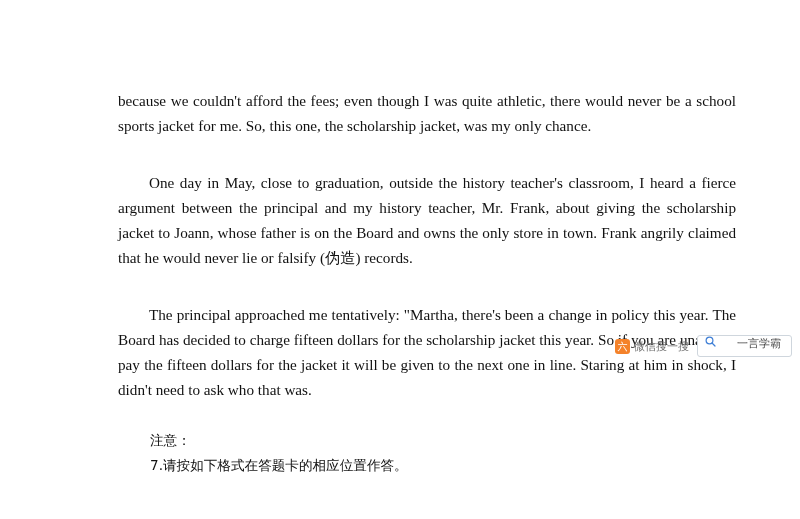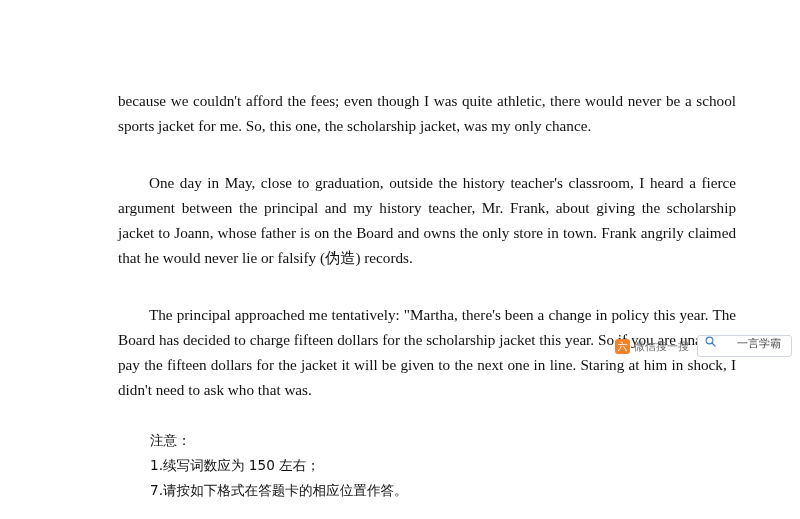--- a/index.html
+++ b/index.html
@@ -122,21 +122,20 @@
   <div class="faint-top-line"></div>
 
   <div class="doc-body">
 
     <p class="para">because we couldn't afford the fees; even though I was quite athletic, there would never be a school sports jacket for me. So, this one, the scholarship jacket, was my only chance.</p>
     <p class="para indent">One day in May, close to graduation, outside the history teacher's classroom, I heard a fierce argument between the principal and my history teacher, Mr. Frank, about giving the scholarship jacket to Joann, whose father is on the Board and owns the only store in town. Frank angrily claimed that he would never lie or falsify (伪造) records.</p>
     <p class="para indent">The principal approached me tentatively: "Martha, there's been a change in policy this year. The Board has decided to charge fifteen dollars for the scholarship jacket this year. So if you are unable to pay the fifteen dollars for the jacket it will be given to the next one in line. Staring at him in shock, I didn't need to ask who that was.</p>
 
     <div class="notice-block">
       <p class="notice-head">注意：</p>
-      <p class="notice-line">1.续写词数应为 150 左右；</p>
       <p class="notice-line">7.请按如下格式在答题卡的相应位置作答。</p>
     </div>
 
   </div>
 
   <div class="wx-widget">
     <div class="wx-left">
       <span class="wx-logo">六</span>
       <span class="wx-text">微信搜一搜</span>
     </div>

